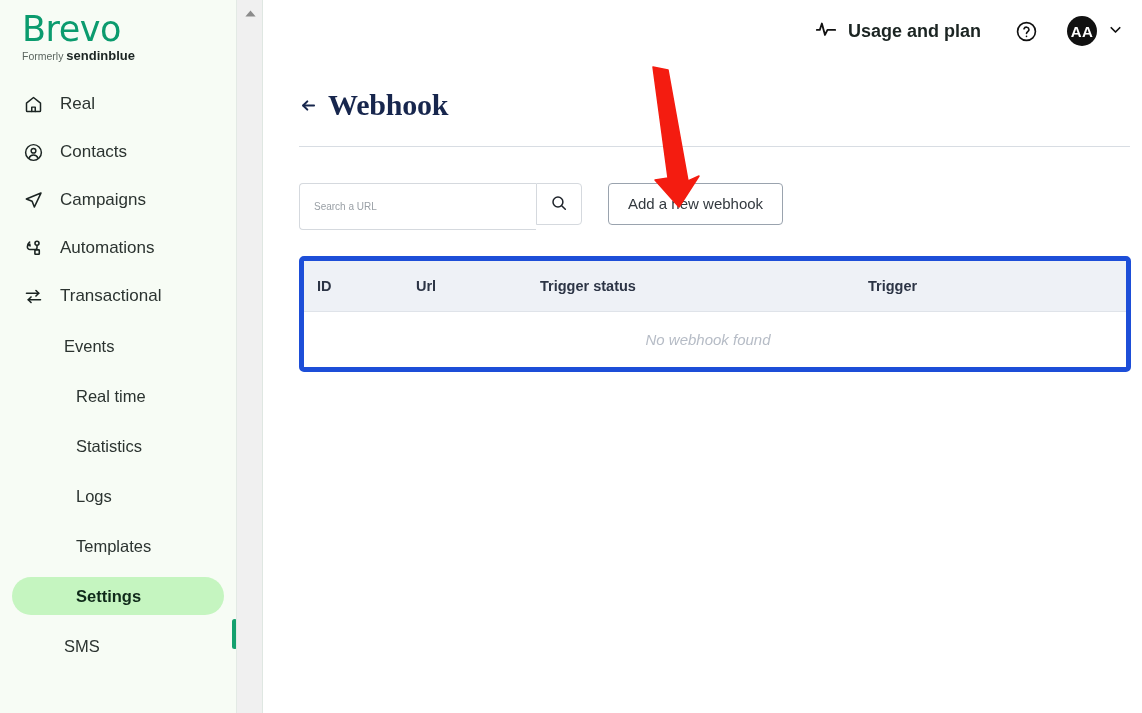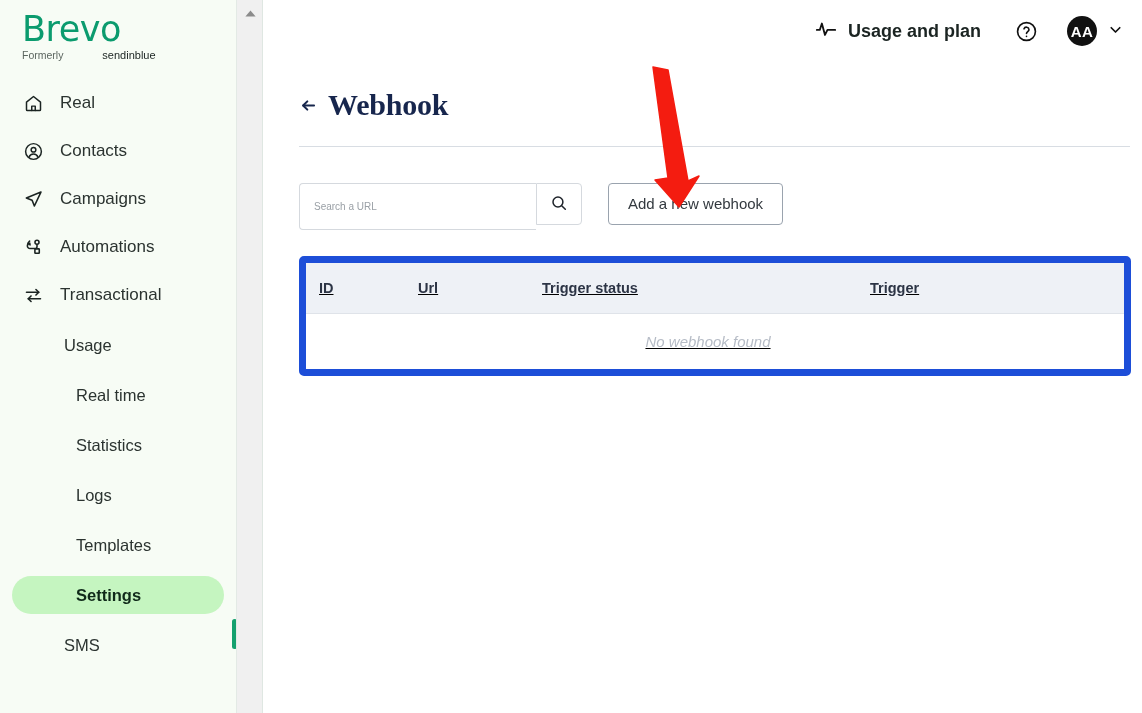--- a/index.html
+++ b/index.html
@@ -43,23 +43,22 @@
   }
   .logo-sub {
     margin-top: 1px;
     font-size: 10.5px;
     line-height: 13px;
     color: #5c6660;
     white-space: nowrap;
   }
   .logo-sub b {
     color: #1b2422;
-    font-weight: 400;
-    font-size: 11px;
-    margin-left: 36px;
+    font-weight: 700;
+    font-size: 13px;
   }
 
   .nav {
     margin-top: 22px;
   }
 
   .nav-item {
     display: flex;
     align-items: center;
     height: 38px;
@@ -283,25 +282,24 @@
     color: #33393f;
     cursor: pointer;
     line-height: 40px;
     white-space: nowrap;
   }
 
   
   .table {
     margin-top: 31px;
     width: 832px;
-    border: 7px solid #1d4ed8;
+    border: 5px solid #1d4ed8;
     border-radius: 5px;
     overflow: hidden;
     background: #ffffff;
-    text-decoration: underline;
   }
   .thead {
     display: flex;
     align-items: center;
     height: 51px;
     background: #eef1f6;
     border-bottom: 1px solid #dfe3e9;
   }
   .th {
     font-size: 14.5px;
@@ -404,21 +402,21 @@
             <path d="M4 8.3h14"></path>
             <path d="M14.8 5.1 18 8.3l-3.2 3.2"></path>
             <path d="M20 15.7H6"></path>
             <path d="M9.2 12.5 6 15.7l3.2 3.2"></path>
           </svg>
         </span>
         <span class="lbl">Transactional</span>
       </div>
 
       <div class="nav-sub">
-        <span class="lbl">Usage</span>
+        <span class="lbl">Events</span>
       </div>
 
       <div class="nav-sub level2">
         <span class="lbl">Real time</span>
       </div>
 
       <div class="nav-sub level2">
         <span class="lbl">Statistics</span>
       </div>
 

